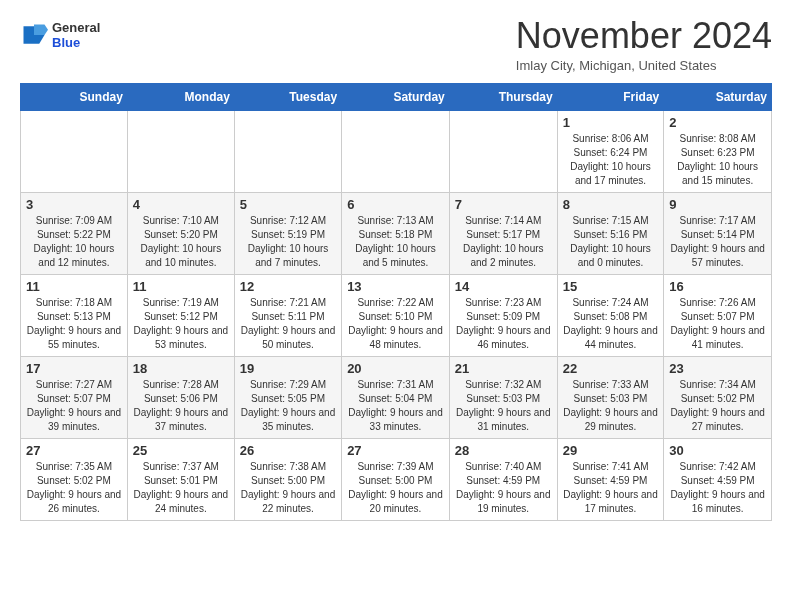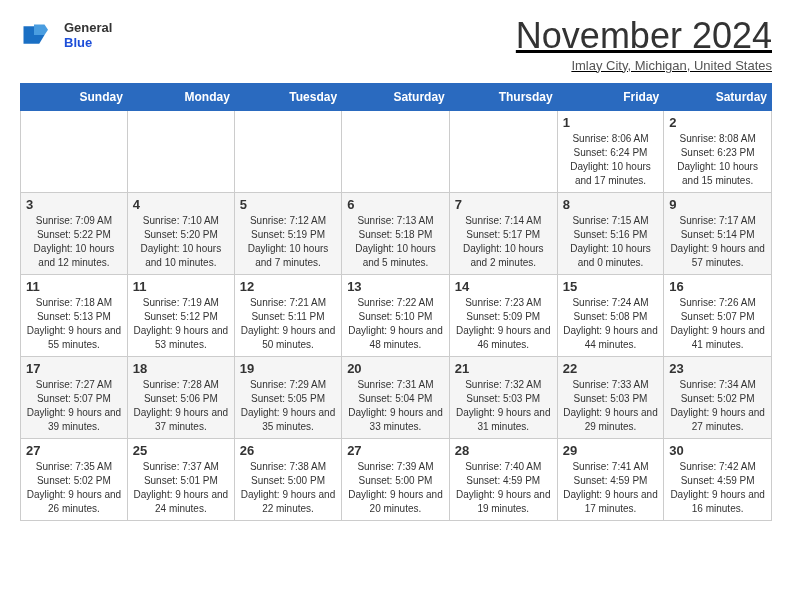--- a/index.html
+++ b/index.html
@@ -15,30 +15,28 @@
     }
     .header {
       display: flex;
       align-items: flex-start;
       justify-content: space-between;
       margin-bottom: 10px;
     }
     .logo {
       display: flex;
       align-items: center;
-      gap: 16px;
+      gap: 4px;
       margin-top: 4px;
     }
     .logo-icon {
       width: 28px;
       height: 28px;
     }
     .title-block {
-      text-align: right;
-      text-decoration: underline;
     }
     .month-title {
       font-size: 36px;
       font-weight: 300;
       color: #333;
       line-height: 1.1;
     }
     .location {
       font-size: 13px;
       color: #555;

